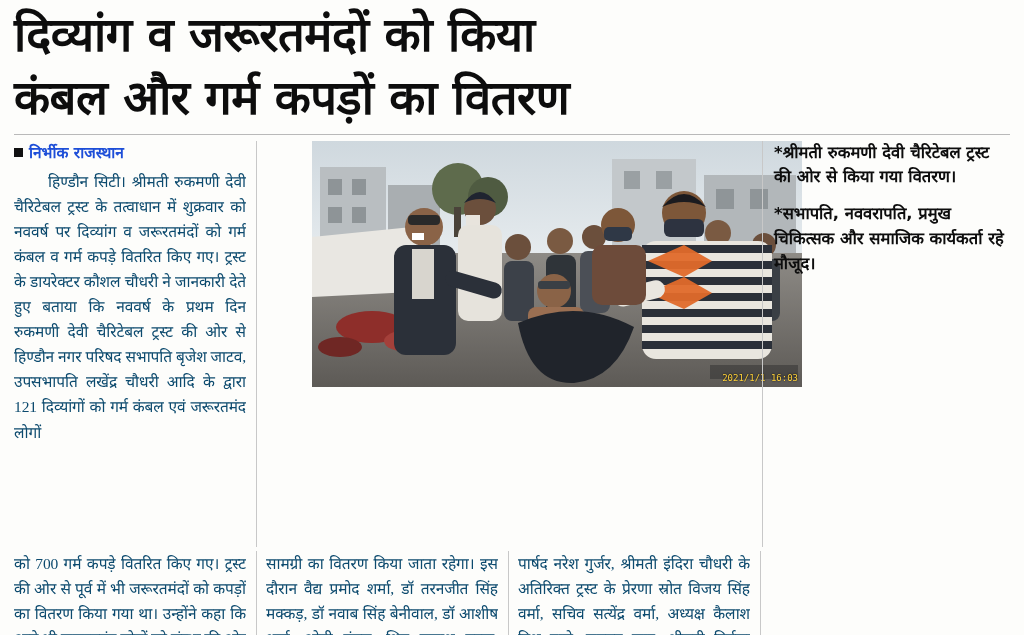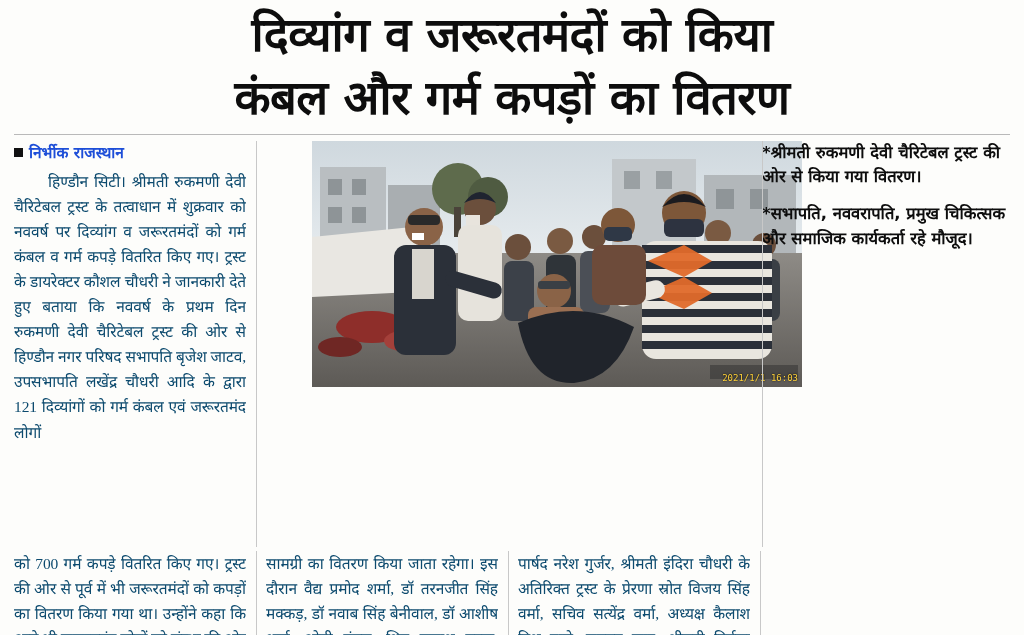--- a/index.html
+++ b/index.html
@@ -13,21 +13,21 @@
   }
   .page {
     position: relative;
     width: 1024px;
     height: 635px;
     background: #fdfdfb;
     padding: 10px 14px 0 14px;
   }
   
   .headline {
-    text-align: center;
+    text-align: left;
     font-family: "DejaVu Sans", sans-serif;
     font-weight: bold;
     color: #0d0d0d;
     letter-spacing: -0.5px;
     line-height: 1.08;
   }
   .headline .l1 { font-size: 47px; display: block; }
   .headline .l2 { font-size: 47px; display: block; margin-top: 12px; }
 
   .rule {
@@ -41,21 +41,21 @@
   .cols {
     display: flex;
     gap: 0;
     width: 996px;
   }
   .col {
     position: relative;
   }
   .col-left { width: 242px; padding-right: 10px; }
   .col-mid  { width: 506px; padding: 0 8px; }
-  .col-right{ width: 248px; }
+  .col-right{ width: 248px; padding-left: 12px; }
 
   .vsep {
     position: absolute;
     top: 0;
     bottom: 0;
     width: 1px;
     background: #c8c8c8;
   }
 
   .byline {

